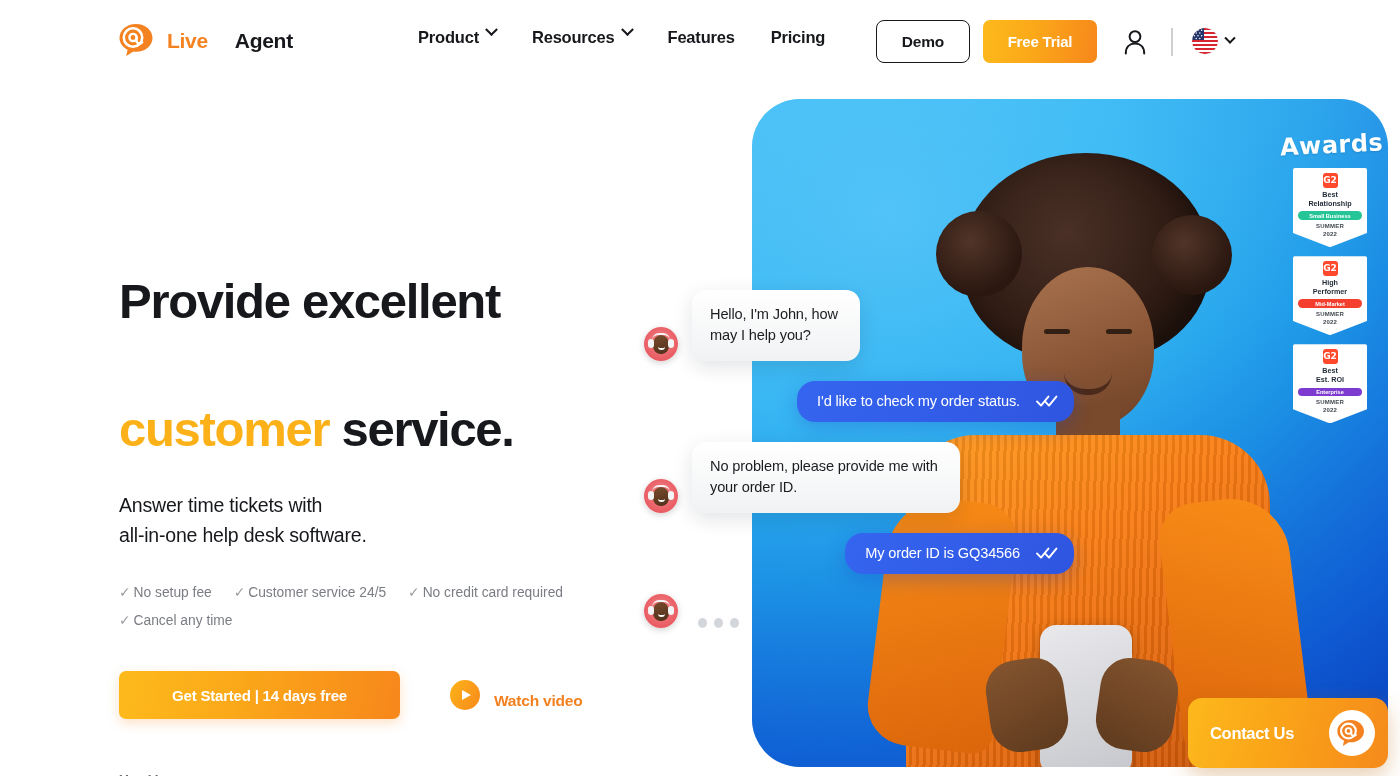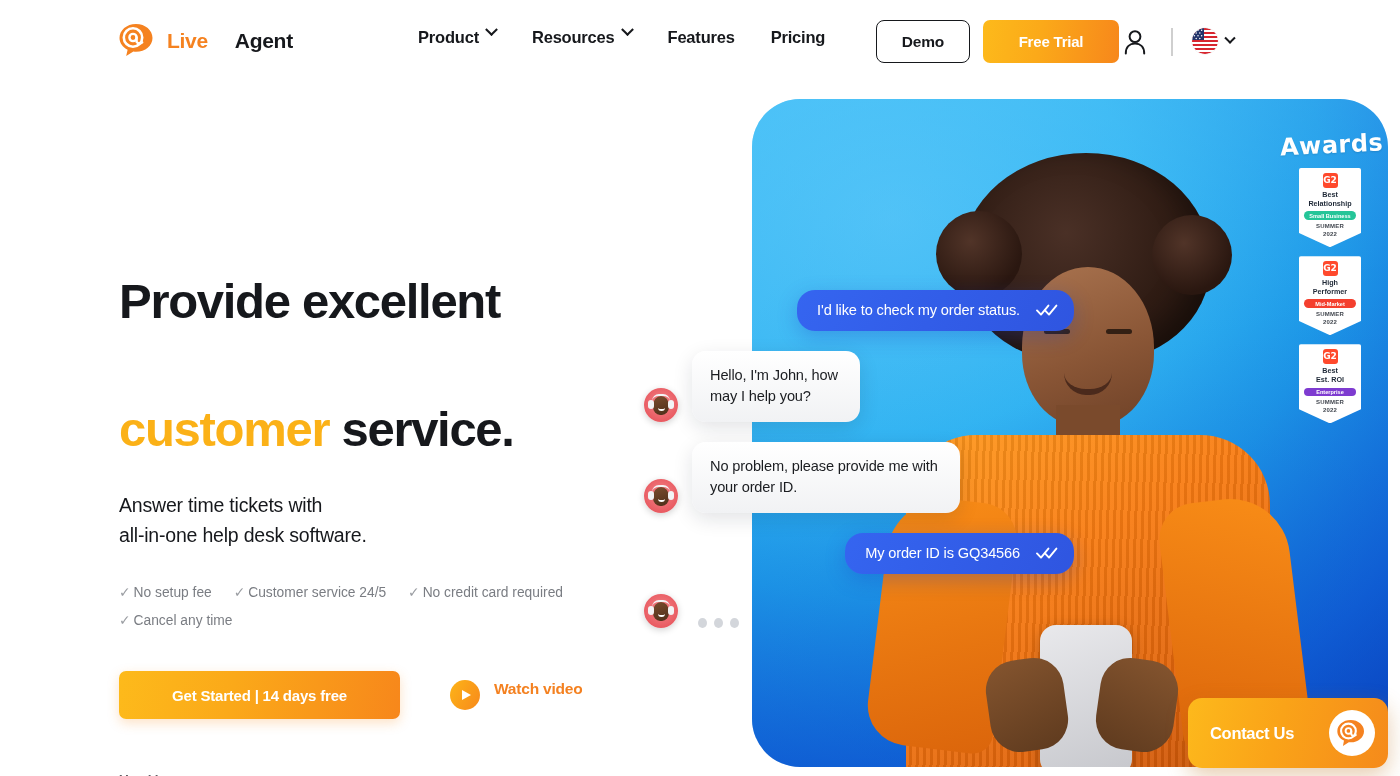--- a/index.html
+++ b/index.html
@@ -34,21 +34,21 @@
     transform: rotate(45deg) translate(-2px,-2px); display:inline-block;
   }
 
   .btn-demo {
     position:absolute; left: 876px; top: 20px; width: 94px; height: 43px;
     border: 1.6px solid #16181C; border-radius: 8px; background: #fff;
     font-size: 15.5px; font-weight: 700; color: #16181C; letter-spacing:-0.2px;
     display:flex; align-items:center; justify-content:center; cursor:pointer;
   }
   .btn-trial {
-    position:absolute; left: 983px; top: 20px; width: 136px; height: 43px;
+    position:absolute; left: 983px; top: 20px; width: 114px; height: 43px;
     border-radius: 7px; border:none; cursor:pointer;
     background: linear-gradient(100deg, #FDBA1B 0%, #FBA919 42%, #F7871B 100%);
     color:#fff; font-size: 15px; font-weight:700; letter-spacing:-0.2px;
     display:flex; align-items:center; justify-content:center;
   }
   .acct-icon { position:absolute; left:1124px; top:29px; width:22px; height:26px; cursor:pointer; }
   .hdr-divider { position:absolute; left:1171px; top:28px; width:1.5px; height:28px; background:#cfcfcf; }
   .lang { position:absolute; left:1192px; top:28px; display:flex; align-items:center; gap:8px; cursor:pointer; }
   .flag {
     width: 26px; height: 26px; border-radius:50%; overflow:hidden; position:relative;
@@ -75,21 +75,21 @@
   .tick .mk { color:#9A9DA2; margin-right: 3px; }
 
   .cta-row { margin-top: 36px; display:flex; align-items:center; }
   .btn-start {
     width: 281px; height: 48px; border-radius: 7px; border:none; cursor:pointer;
     background: linear-gradient(100deg, #FDBA1B 0%, #FBA919 40%, #F7871B 100%);
     color:#fff; font-size:15px; font-weight:700; letter-spacing:-0.2px;
     display:flex; align-items:center; justify-content:center;
     box-shadow: 0 4px 12px rgba(247,140,27,.25);
   }
-  .watch { margin-left: 50px; display:flex; align-items:flex-start; gap:14px; cursor:pointer; }
+  .watch { margin-left: 50px; display:flex; align-items:flex-end; gap:14px; cursor:pointer; }
   .play-circle {
     width: 30px; height: 30px; border-radius:50%;
     background: linear-gradient(120deg,#FDB418 0%, #F7891B 100%);
     display:flex; align-items:center; justify-content:center;
   }
   .play-tri {
     width:0; height:0; border-left: 9px solid #fff;
     border-top: 5.5px solid transparent; border-bottom: 5.5px solid transparent;
     margin-left: 3px;
   }
@@ -162,21 +162,21 @@
     box-shadow: 0 4px 14px rgba(0,0,0,.25);
   }
 
   
   .awards { position:absolute; right: 8px; top: 32px; width: 100px; text-align:center; z-index: 6; }
   .awards-title {
     font-family:"DejaVu Sans", sans-serif; font-size: 24px; color:#ffffff; font-weight:700;
     transform: rotate(-3deg); letter-spacing:0.5px; text-shadow: 0 1px 2px rgba(0,0,0,.12);
   }
   .badge {
-    width: 62px; margin: 9px auto 0; background:#fff; position:relative;
+    width: 74px; margin: 9px auto 0; background:#fff; position:relative;
     box-shadow: 0 2px 6px rgba(0,0,0,.18);
     padding: 5px 3px 9px; border-radius: 2px;
     clip-path: polygon(0 0, 100% 0, 100% 82%, 50% 100%, 0 82%);
   }
   .badge-g2 {
     width: 15px; height: 15px; border-radius: 3px; background:#FF492C; margin: 0 auto 3px;
     color:#fff; font-size:9px; font-weight:700; line-height:15px; font-family:"DejaVu Sans",sans-serif;
   }
   .badge-t { font-size: 7.2px; font-weight:700; color:#1F2937; line-height: 8.6px; }
   .badge-band {
@@ -404,40 +404,40 @@
 Est. ROI</div>
         <div class="badge-band" style="background:#7E3BD0">Enterprise</div>
         <div class="badge-season" style="white-space:pre-line">SUMMER
 2022</div>
       </div>
     </div>
   </div>
 
   <div class="chat">
 
+    <div class="chat-row">
+      <span class="avatar">
+        <i class="av-band"></i>
+          <i class="av-head"></i>
+          <i class="av-hs-l"></i>
+          <i class="av-hs-r"></i>
+          <i class="av-smile"></i>
+      </span>
+      <div class="bubble-agent">Hello, I'm John, how
+may I help you?</div>
+    </div>
+
     <div class="chat-row me">
       <div class="bubble-me">
         <span>I'd like to check my order status.</span>
         <svg class="ticks2" viewBox="0 0 22 12">
           <path d="M1 6.4 L5 10.6 L12.4 1.6" fill="none" stroke="#fff" stroke-width="1.9" stroke-linecap="round" stroke-linejoin="round"></path>
           <path d="M9 6.4 L13 10.6 L20.4 1.6" fill="none" stroke="#fff" stroke-width="1.9" stroke-linecap="round" stroke-linejoin="round"></path>
         </svg>
       </div>
-    </div>
-
-    <div class="chat-row">
-      <span class="avatar">
-        <i class="av-band"></i>
-          <i class="av-head"></i>
-          <i class="av-hs-l"></i>
-          <i class="av-hs-r"></i>
-          <i class="av-smile"></i>
-      </span>
-      <div class="bubble-agent">Hello, I'm John, how
-may I help you?</div>
     </div>
 
     <div class="chat-row">
       <span class="avatar">
         <i class="av-band"></i>
           <i class="av-head"></i>
           <i class="av-hs-l"></i>
           <i class="av-hs-r"></i>
           <i class="av-smile"></i>
       </span>

